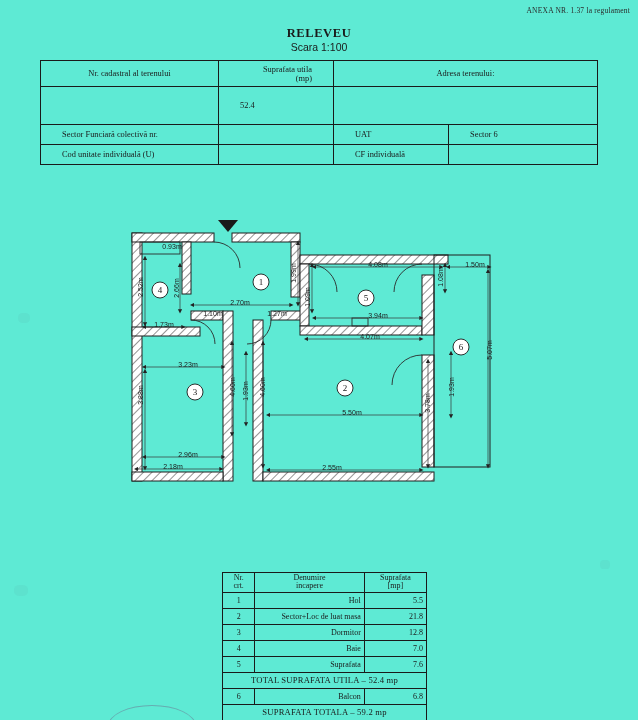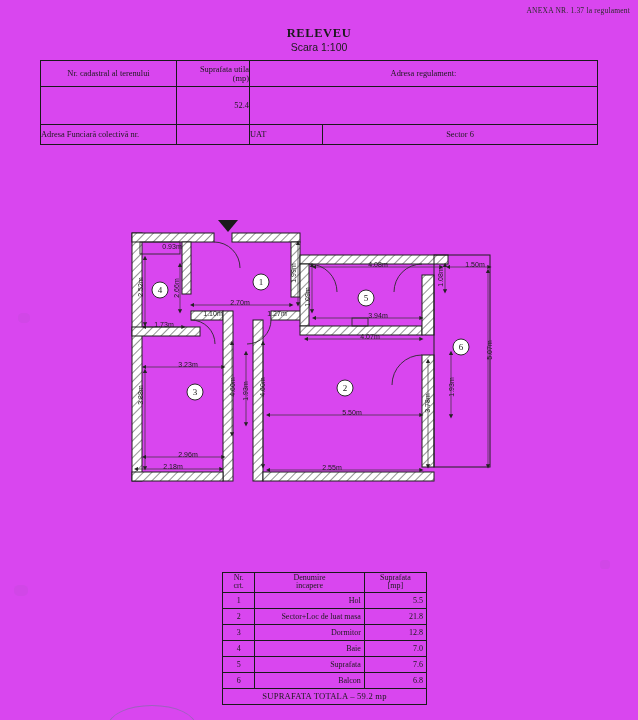--- a/index.html
+++ b/index.html
@@ -6,21 +6,21 @@
     margin: 0; padding: 0;
     background: #ffffff;
   }
   body {
     width: 638px; height: 720px;
     position: relative;
     font-family: "Liberation Serif", serif;
     color: #1a1a1a;
     overflow: hidden;
   }
-  .page { position: absolute; inset: 0; background: #d946ef; }
+  .page { position: absolute; inset: 0; background: #5eead4; }
 
   
   #anexa-note {
     position: absolute; top: 6px; right: 8px;
     font-size: 7.5px; letter-spacing: .2px; color: #2b2b2b;
   }
   #doc-title {
     position: absolute; top: 26px; left: 0; width: 100%;
     text-align: center; font-size: 12.5px; font-weight: bold;
     letter-spacing: .6px;
@@ -32,31 +32,31 @@
   }
 
   
   #cadastral-table {
     position: absolute; left: 40px; top: 60px;
     width: 558px; border-collapse: collapse;
     font-size: 8.4px;
   }
   #cadastral-table td {
     border: 1px solid #1a1a1a;
-    padding: 2px 0;
+    padding: 2px 21px;
     vertical-align: middle;
   }
-  .ct-center { text-align: right; }
+  .ct-center { text-align: left; }
   .ct-h-terrain { width: 135px; text-align: center; height: 21px; }
   .ct-h-util    { width: 72px;  text-align: right; }
   .ct-h-adresa  { text-align: center; }
   .ct-val-row td { height: 33px; }
   .ct-row3 td, .ct-row4 td { height: 15px; }
   .ct-uat  { width: 72px; padding-left: 4px; }
-  .ct-sector { text-align: center; }
+  .ct-sector { }
 
   
   #floor-plan {
     position: absolute; left: 120px; top: 215px;
     width: 400px; height: 285px;
   }
   #floor-plan svg { display: block; width: 100%; height: 100%; }
 
   
   #room-schedule {
@@ -104,32 +104,38 @@
   <div id="doc-scale">Scara 1:100</div>
 
   <table id="cadastral-table">
     <tbody>
         <tr>
       <td class="ct-h-terrain" rowspan="1">Nr. cadastral al terenului</td>
       <td class="ct-h-util">
         <div>Suprafata utila</div>
         <div>(mp)</div>
       </td>
-      <td class="ct-h-adresa" colspan="2">Adresa regulament:</td>
+      <td class="ct-h-adresa" colspan="2">Adresa terenului:</td>
     </tr>
     <tr class="ct-val-row">
       <td></td>
       <td class="ct-center">52.4</td>
       <td colspan="2"></td>
     </tr>
     <tr class="ct-row3">
-      <td>Adresa Funciară colectivă nr.</td>
+      <td>Sector Funciară colectivă nr.</td>
       <td></td>
       <td class="ct-uat">UAT</td>
       <td class="ct-sector">Sector 6</td>
+    </tr>
+    <tr class="ct-row4">
+      <td>Cod unitate individuală (U)</td>
+      <td></td>
+      <td class="ct-uat">CF individuală</td>
+      <td></td>
     </tr>
   </tbody>
     </table>
 
   <div id="floor-plan">
     <svg viewBox="0 0 400 285" xmlns="http://www.w3.org/2000/svg">
       <defs>
         <pattern id="wallHatch" width="6" height="6" patternTransform="rotate(45)" patternUnits="userSpaceOnUse">
           <rect width="6" height="6" fill="#ffffff"></rect>
           <line x1="0" y1="0" x2="0" y2="6" stroke="#2a2a2a" stroke-width="1"></line>
@@ -307,20 +313,23 @@
     <tr>
       <td class="rs-nr">4</td>
       <td class="rs-name">Baie</td>
       <td class="rs-area">7.0</td>
     </tr>
     <tr>
       <td class="rs-nr">5</td>
       <td class="rs-name">Suprafata</td>
       <td class="rs-area">7.6</td>
     </tr>
+    <tr class="rs-total">
+      <td colspan="3">TOTAL SUPRAFATA UTILA – 52.4 mp</td>
+    </tr>
     <tr>
       <td class="rs-nr">6</td>
       <td class="rs-name">Balcon</td>
       <td class="rs-area">6.8</td>
     </tr>
     <tr class="rs-total">
       <td colspan="3">SUPRAFATA TOTALA – 59.2 mp</td>
     </tr>
   </tbody>
     </table>

